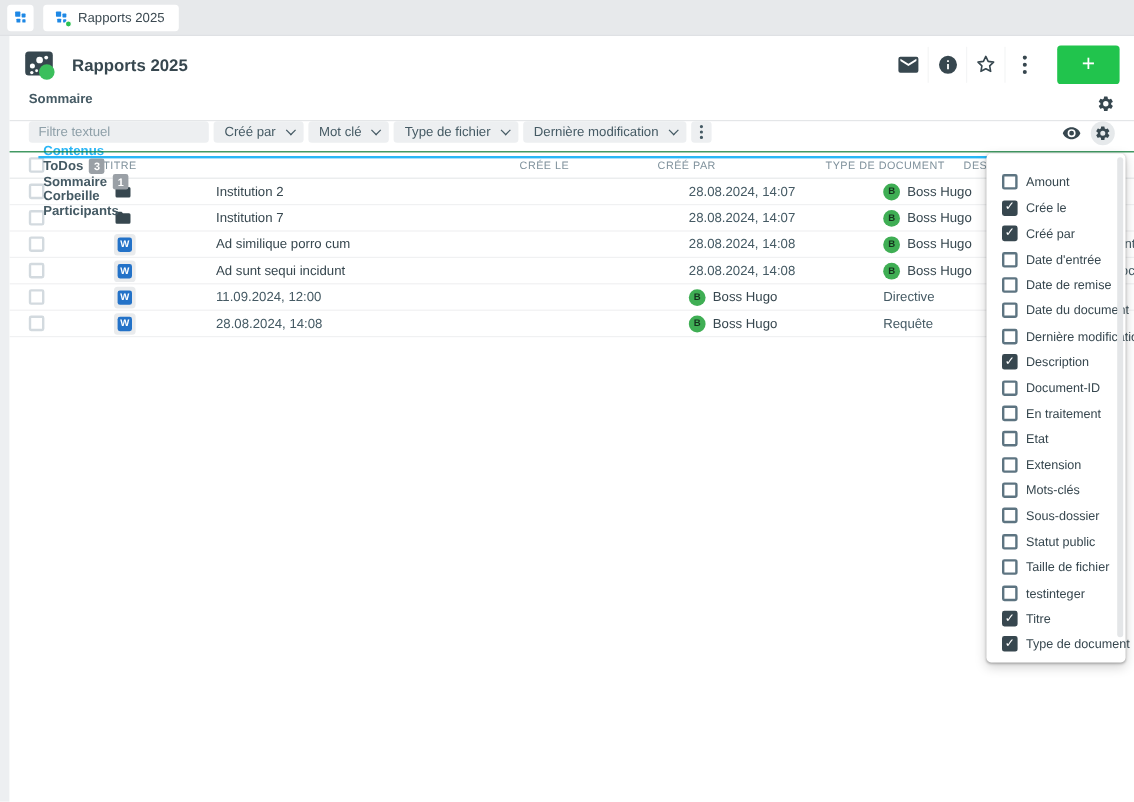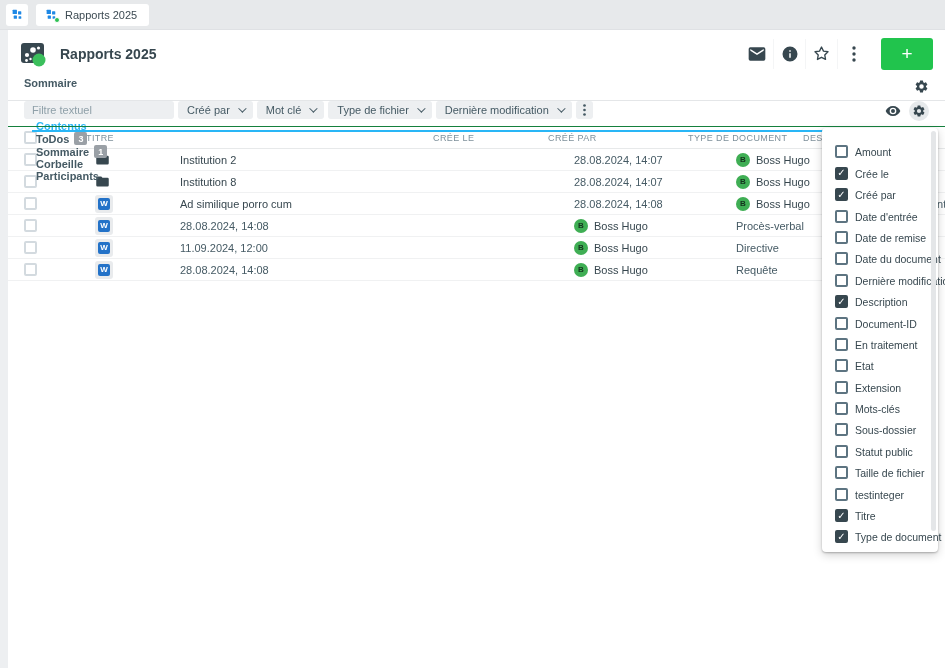--- a/index.html
+++ b/index.html
@@ -281,21 +281,21 @@
   </div>
 
   <div class="grid trow">
     <span class="cb light"></span>
     <span class="cell-icon">
       <svg class="ic-folder" width="15" viewBox="0 0 24 24">
             <path fill="#37474f" d="M10 4H4a2 2 0 0 0-2 2v12a2 2 0 0 0 2 2h16a2 2 0 0 0 2-2V8a2 2 0 0 0-2-2h-8l-2-2z"></path>
           </svg>
 
     </span>
-    <span class="cell-title">Institution 8</span>
+    <span class="cell-title">Institution 7</span>
     <span class="cell-date">28.08.2024, 14:07</span>
     <span class="creator">
       <span class="avatar">B</span>
       <span class="creator-name">Boss Hugo</span>
     </span>
     <span class="cell-type"></span>
     <span class="cell-desc"></span>
   </div>
 
   <div class="grid trow">
@@ -317,20 +317,21 @@
   </div>
 
   <div class="grid trow">
     <span class="cb light"></span>
     <span class="cell-icon">
 
       <span class="docicon ic-doc">
             <span class="docicon-inner">W</span>
           </span>
     </span>
+    <span class="cell-title">Ad sunt sequi incidunt</span>
     <span class="cell-date">28.08.2024, 14:08</span>
     <span class="creator">
       <span class="avatar">B</span>
       <span class="creator-name">Boss Hugo</span>
     </span>
     <span class="cell-type">Procès-verbal</span>
     <span class="cell-desc"></span>
   </div>
 
   <div class="grid trow">

